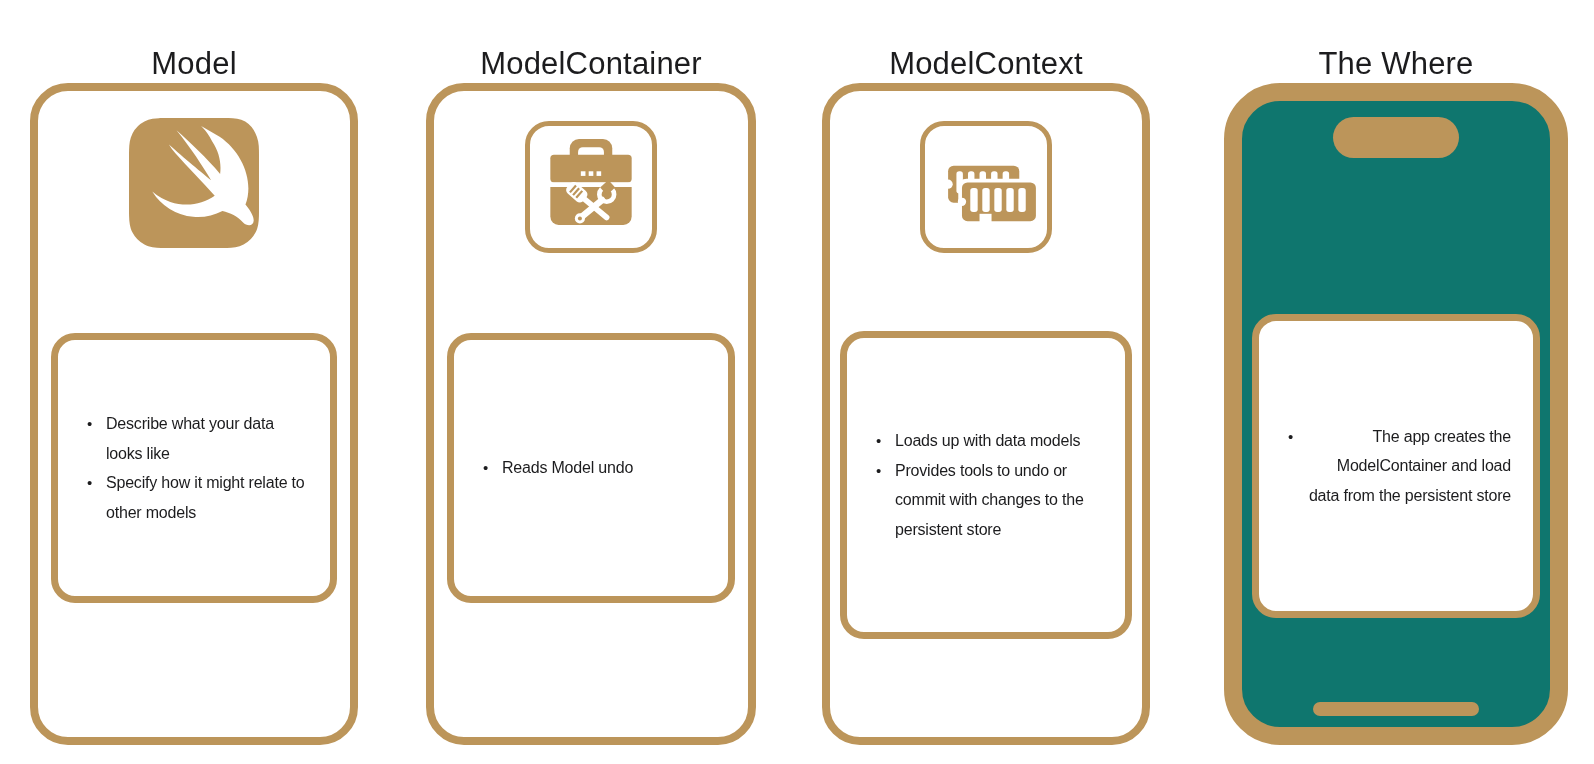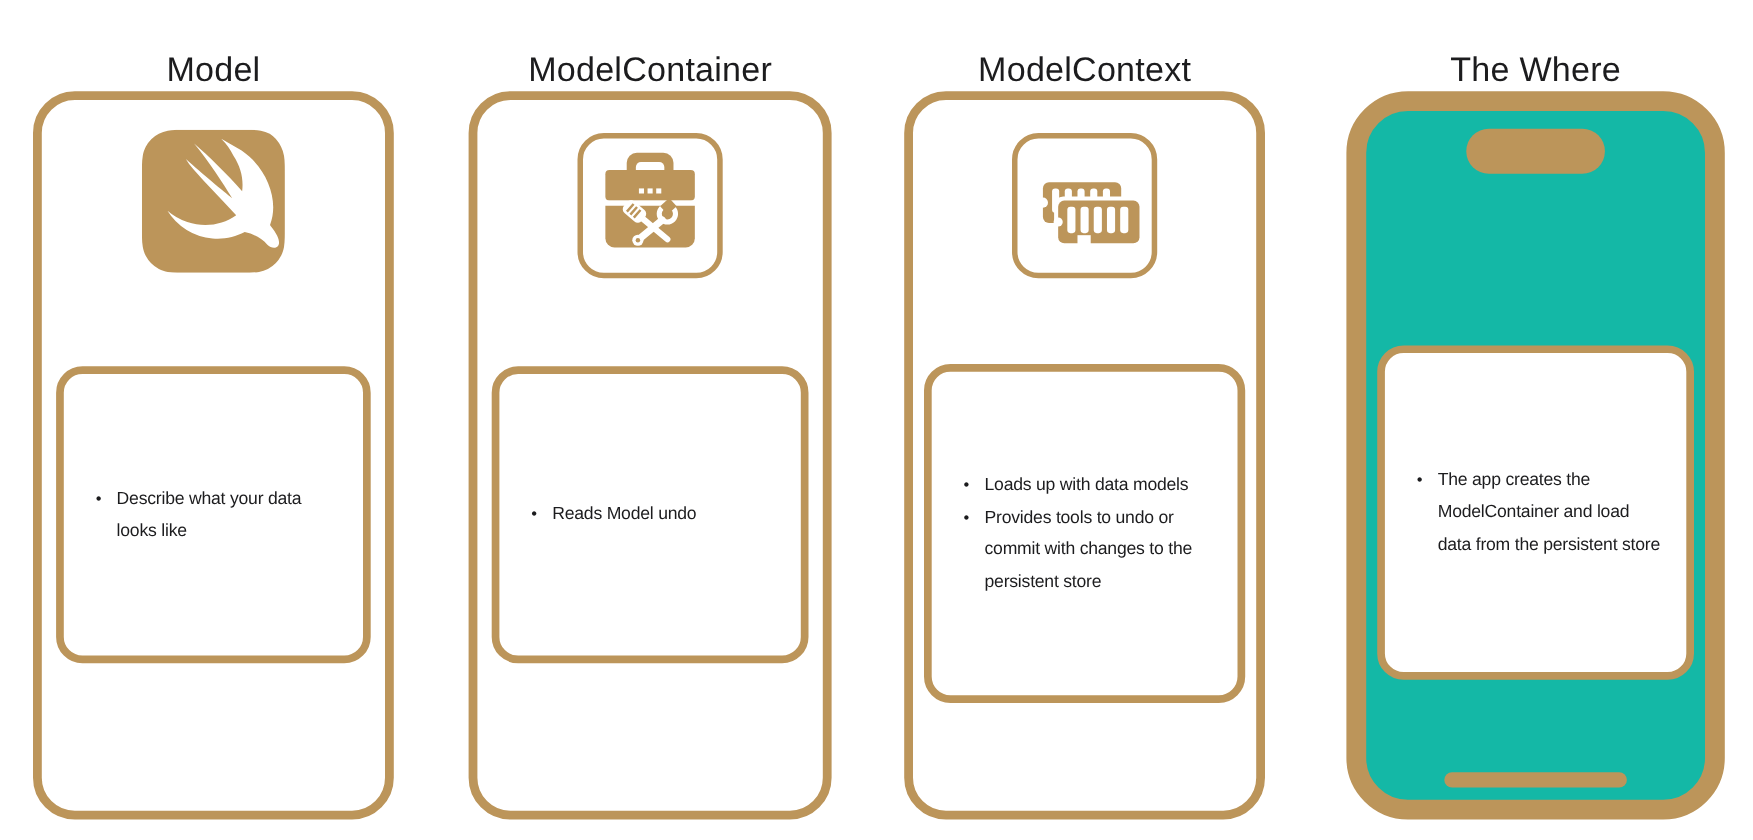--- a/index.html
+++ b/index.html
@@ -26,21 +26,22 @@
   .card{
     position:absolute;top:83px;height:662px;
     border:8px solid var(--accent);
     border-radius:38px;
     background:#fff;
   }
   .phone{
     position:absolute;top:83px;height:662px;
     border:18px solid var(--accent);
     border-radius:56px;
-    background:#14b8a6;
+    background:#0f766e;
+    text-align:right;
   }
   .icon-box{
     position:absolute;
     width:132px;height:132px;
     border:5px solid var(--accent);
     border-radius:24px;
     background:#fff;
   }
   .icon-box svg{position:absolute;left:0;top:0;width:122px;height:122px;}
   .swift-wrap{position:absolute;width:130px;height:130px;}
@@ -88,20 +89,21 @@
 
   <div class="card" style="left:30px;width:328px">
     <div class="swift-wrap" style="left:91px;top:27px">
       <svg viewBox="0 0 24 24" aria-hidden="true">
         <path class="g" fill-rule="evenodd" d="M7.508 0c-.287 0-.573 0-.86.002-.241.002-.483.003-.724.01-.132.003-.263.009-.395.015A9.154 9.154 0 0 0 4.348.15 5.492 5.492 0 0 0 2.85.645 5.04 5.04 0 0 0 .645 2.848c-.245.48-.4.972-.495 1.5-.093.52-.122 1.05-.136 1.576a35.2 35.2 0 0 0-.012.724C0 6.935 0 7.221 0 7.508v8.984c0 .287 0 .574.002.86.002.242.005.483.012.725.014.526.043 1.057.136 1.576.095.528.25 1.02.495 1.5a5.03 5.03 0 0 0 2.205 2.203c.48.245.972.4 1.498.495.52.093 1.05.124 1.576.138.241.006.483.009.724.01.287.002.573.002.86.002h8.984c.287 0 .573 0 .86-.002.241-.001.483-.004.724-.01a9.368 9.368 0 0 0 1.578-.138 5.322 5.322 0 0 0 1.498-.495 5.035 5.035 0 0 0 2.203-2.203c.245-.48.4-.972.495-1.5.093-.52.124-1.05.138-1.576.006-.242.009-.483.01-.725.002-.286.002-.573.002-.86V7.508c0-.287 0-.573-.002-.86a33.662 33.662 0 0 0-.01-.724 9.373 9.373 0 0 0-.138-1.576 5.32 5.32 0 0 0-.495-1.5A5.038 5.038 0 0 0 21.456.645 5.322 5.322 0 0 0 19.958.15a9.363 9.363 0 0 0-1.578-.138 34.933 34.933 0 0 0-.723-.01C17.37 0 17.084 0 16.797 0H7.508zm9.227 3.482c4.22 2.87 6.38 8.337 4.77 12.48.038.055.07.11.104.165 2.942 3.621.539 4.303-.548 3.146-1.04-1.106-2.37-1.8-3.807-2.103-1.647.86-3.524 1.27-5.413 1.083a9.908 9.908 0 0 1-7.55-4.662 9.795 9.795 0 0 0 3.33 1.899c2.906.952 5.905.497 8.205-1.147-2.29-2.577-4.86-5.067-7.22-7.775a10.2 10.2 0 0 1-1.235-1.688c2.722 2.447 6.346 5.428 7.785 6.591-1.615-2.61-3.74-5.973-6.39-9.19 2.423 2.117 5.55 5.115 8.057 8.038.254-1.955-.175-4.04-1.456-5.959a10.029 10.029 0 0 0-2.052-2.878z"></path>
       </svg>
     </div>
     <div class="textbox" style="left:13px;top:242px;width:286px;height:270px">
       <ul>
           <li>Describe what your data looks like</li>
+          <li>Specify how it might relate to other models</li>
         </ul>
     </div>
   </div>
 
   <div class="card" style="left:426px;width:330px">
     <div class="icon-box" style="left:91px;top:30px">
       <svg viewBox="0 0 132 132" aria-hidden="true">
         <rect class="g" x="43" y="14" width="46" height="32" rx="10"></rect>
         <rect class="w" x="52" y="23" width="28" height="23" rx="5"></rect>
         <rect class="g" x="22" y="31" width="88" height="30" rx="4"></rect>

